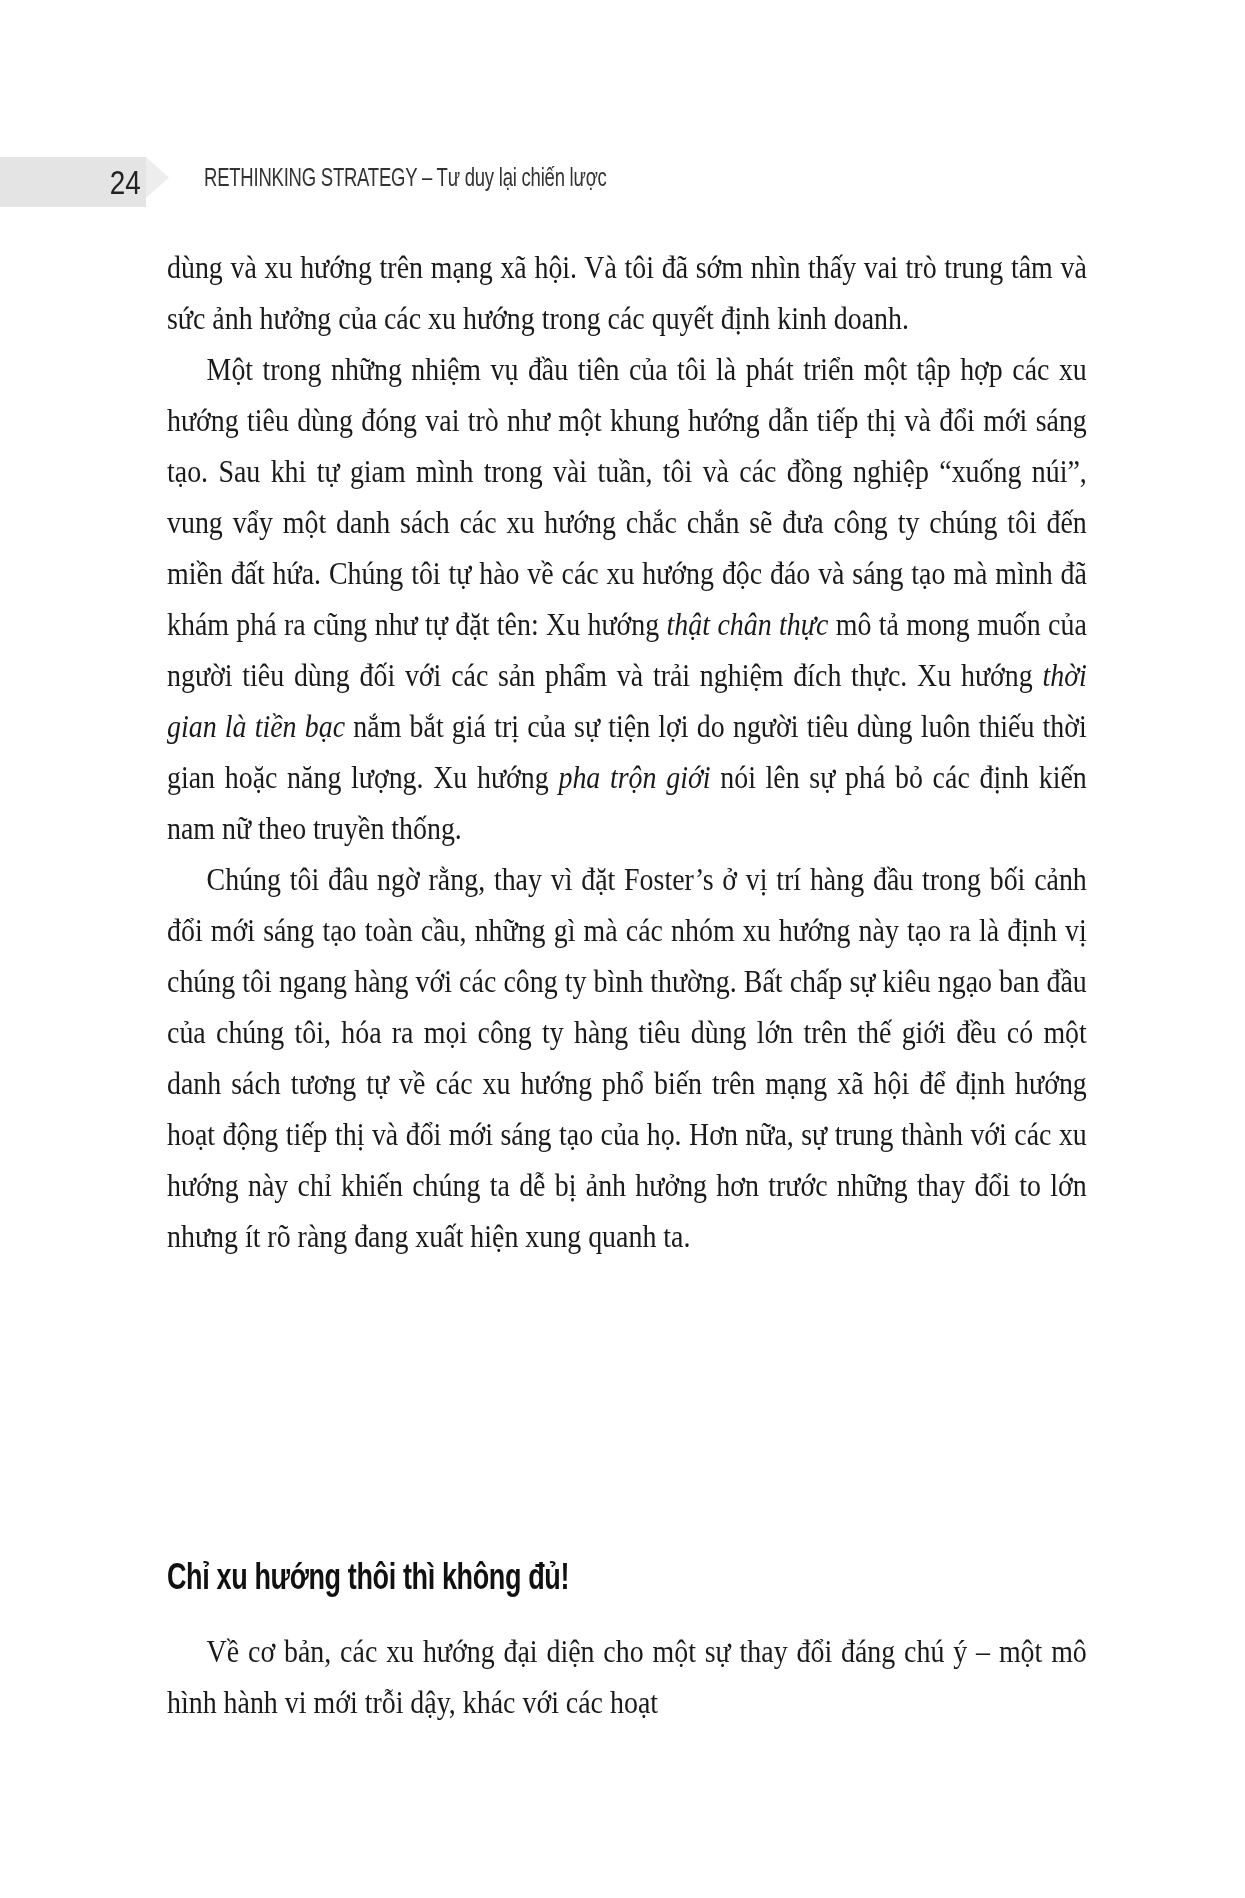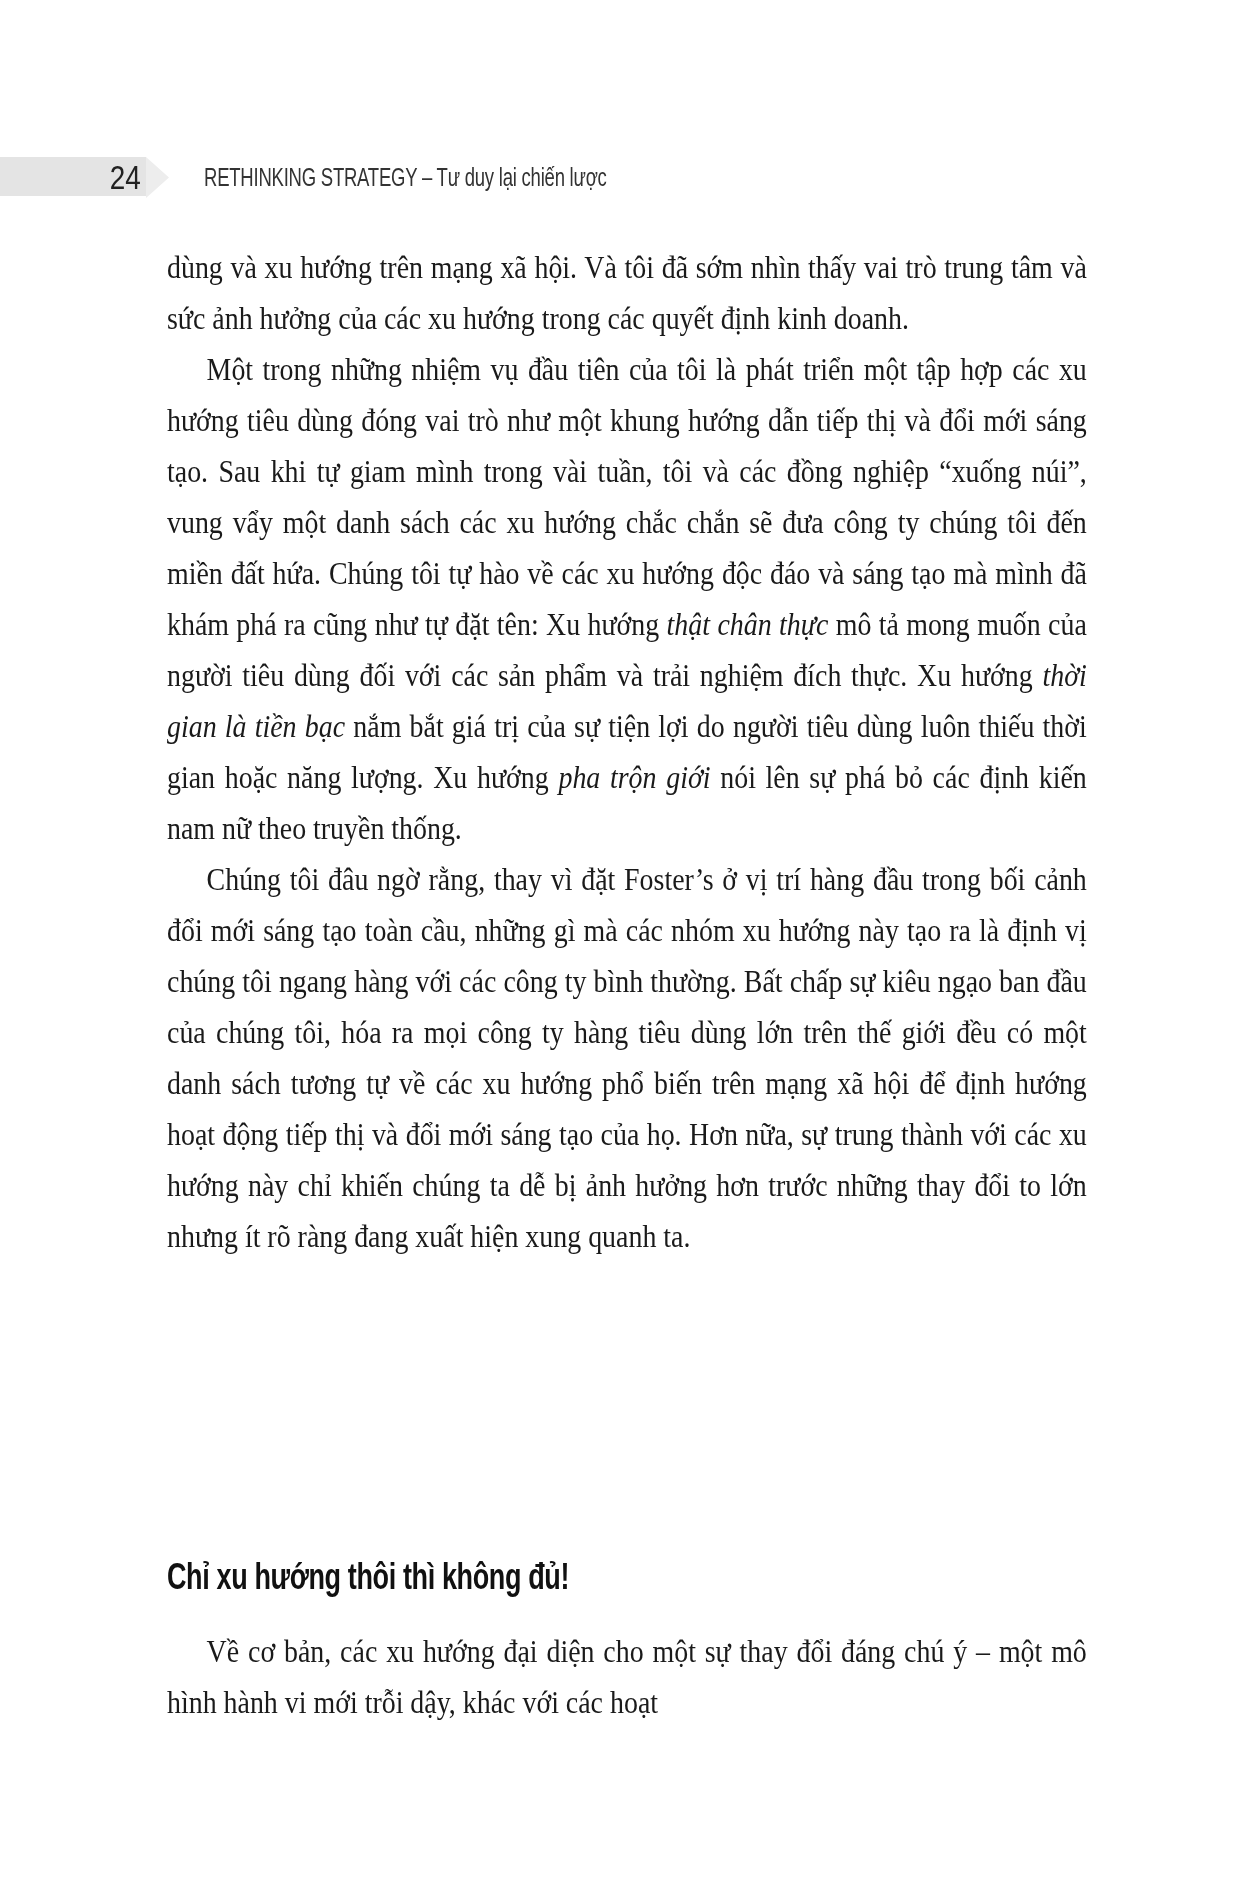--- a/index.html
+++ b/index.html
@@ -9,21 +9,21 @@
     height: 1898px;
     background: #ffffff;
     overflow: hidden;
     font-family: "Liberation Serif", serif;
   }
 
   
   .header-band {
     position: absolute;
     left: 0; top: 157px;
-    width: 146px; height: 39px;
+    width: 146px; height: 50px;
     display: flex;
     align-items: center;
     justify-content: flex-end;
     padding-right: 5px;
     box-sizing: border-box;
   }
   .band-tip {
     position: absolute;
     left: 146px; top: 157px;
     width: 23px; height: 41px;

